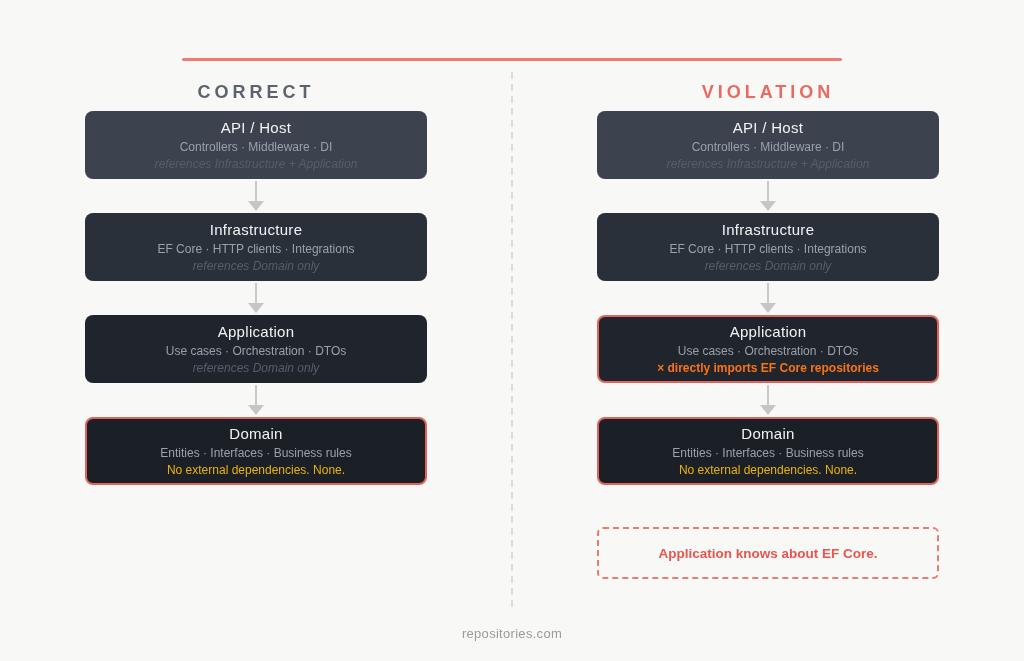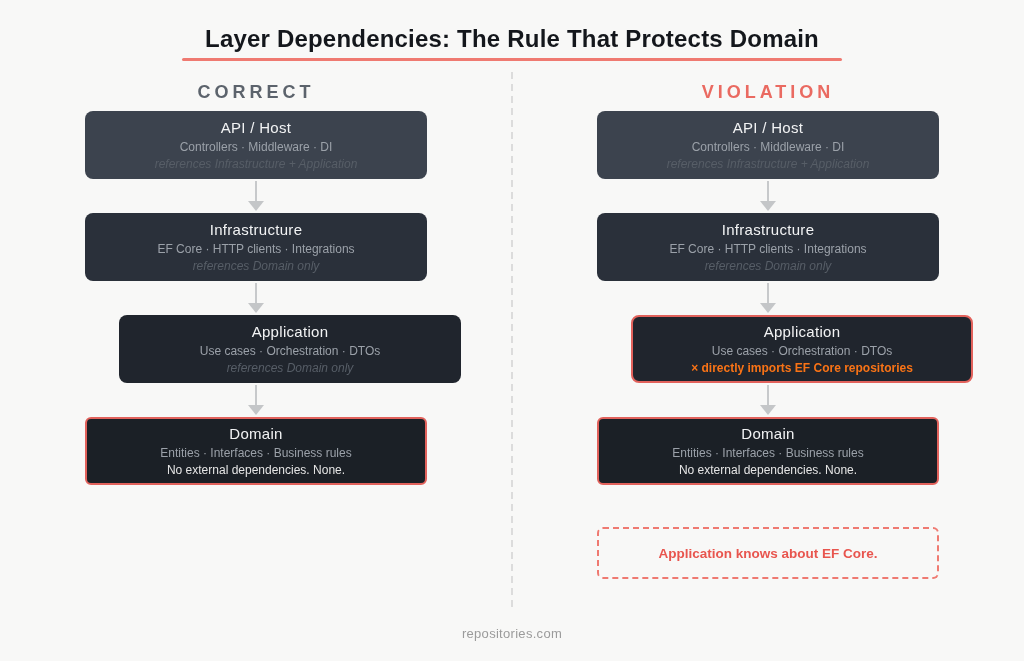--- a/index.html
+++ b/index.html
@@ -65,41 +65,41 @@
     border-radius: 8px;
     display: flex;
     flex-direction: column;
     align-items: center;
     justify-content: center;
     gap: 2px;
     padding: 4px 10px;
   }
   .shade-0 { background: #3c434e; }
   .shade-1 { background: #2a303a; }
-  .shade-2 { background: #20252d; margin-left: 34px; }
-  .shade-3 { background: #1b2026; border-radius: 6px; }
+  .shade-2 { background: #20252d; }
+  .shade-3 { background: #1b2026; }
   .outlined { border: 2px solid #e2625c; }
   .box-title {
     font-size: 15px;
     font-weight: 400;
     color: #f2f3f4;
     letter-spacing: 0.3px;
     line-height: 20px;
   }
   .box-sub {
     font-size: 12px;
     color: #9ba1a9;
     line-height: 15px;
   }
   .box-note {
     font-size: 12px;
     line-height: 15px;
   }
   .note-muted { color: #575e67; font-style: italic; }
-  .note-red { color: #e5e5e5; }
+  .note-red { color: #eab308; }
   .note-red-bold { color: #f97316; font-weight: 700; }
   .arrow {
     height: 34px;
     display: flex;
     flex-direction: column;
     align-items: center;
     justify-content: flex-start;
     padding-top: 2px;
   }
   .arrow-stem {
@@ -142,21 +142,20 @@
     font-size: 13px;
     color: #9b9b9b;
     letter-spacing: 0.3px;
   }
 </style>
 </head>
 <body>
 
 <div class="page">
 
-  <h1 class="main-title">Layer Dependencies: The Rule That Protects Domain</h1>
   <div class="title-underline"></div>
 
   <div class="divider"></div>
 
   <div class="col-label correct">CORRECT</div>
   <div class="col-label violation">VIOLATION</div>
 
   <div class="column left">
 
     <div class="box shade-0">

